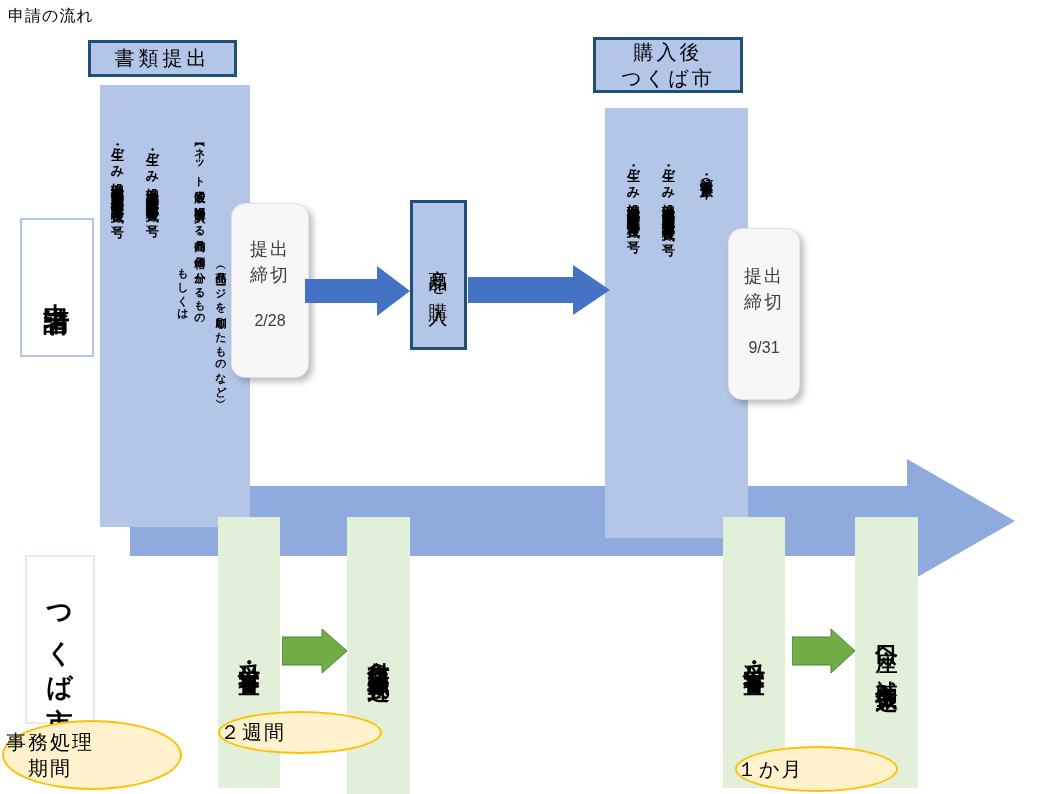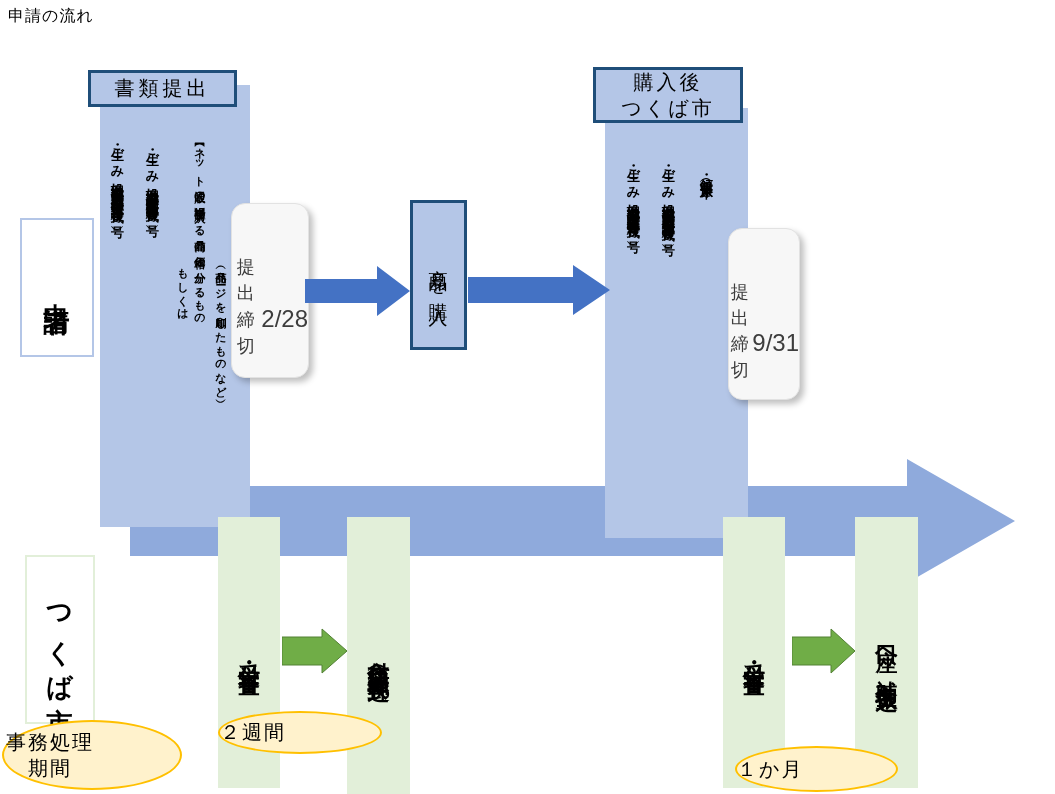--- a/index.html
+++ b/index.html
@@ -6,21 +6,21 @@
   #stage{
     position:relative;width:1055px;height:794px;overflow:hidden;background:#fff;
     font-family:"Liberation Sans","DejaVu Sans",sans-serif;color:#000;
   }
   .abs{position:absolute;}
   
   .page-title{left:8px;top:6px;font-size:16px;font-weight:normal;letter-spacing:1px;}
   
   .hdr{background:var(--doc-fill);border:3px solid var(--doc-border);
        display:flex;align-items:center;justify-content:center;
-       font-size:20px;letter-spacing:4px;text-align:center;margin-top:30px;}
+       font-size:20px;letter-spacing:4px;text-align:center;}
   .hdr1{left:88px;top:40px;width:143px;height:31px;}
   .hdr2{left:593px;top:37px;width:144px;height:50px;line-height:1.3;white-space:pre-line;letter-spacing:3px;}
   
   .docbox{background:var(--doc-fill);}
   .docbox1{left:100px;top:85px;width:150px;height:442px;}
   .docbox2{left:605px;top:108px;width:143px;height:430px;}
   
   .vcol{position:absolute;writing-mode:vertical-rl;font-weight:bold;line-height:1;}
   .fs13{font-size:13px;letter-spacing:1.5px;}
   .fs11{font-size:11px;letter-spacing:1.2px;}
@@ -33,25 +33,25 @@
   .s2c1{left:662px;top:158px;}
   .s2c2{left:627px;top:158px;}
   
   .lane{background:#fff;display:flex;align-items:center;justify-content:center;}
   .lane-applicant{left:20px;top:218px;width:70px;height:135px;border:2px solid var(--applicant-border);}
   .lane-city{left:25px;top:555px;width:66px;height:165px;border:2px solid var(--city-border);}
   .lane-label{writing-mode:vertical-rl;font-size:26px;font-weight:bold;letter-spacing:3px;line-height:1;}
   
   .deadline{background:#f7f7f7;border:1px solid #e2e2e2;border-radius:14px;
             box-shadow:4px 4px 6px rgba(0,0,0,0.25);
-            display:flex;flex-direction:row;align-items:center;color:#3d3d3d;}
+            display:flex;flex-direction:column;align-items:center;color:#3d3d3d;}
   .deadline1{left:231px;top:203px;width:78px;height:175px;padding-top:32px;box-sizing:border-box;}
   .deadline2{left:728px;top:228px;width:72px;height:172px;padding-top:34px;box-sizing:border-box;}
   .deadline-label{width:40px;font-size:18px;line-height:1.45;text-align:center;letter-spacing:2px;}
-  .deadline-date{font-size:24px;margin-top:24px;font-weight:500;}
+  .deadline-date{font-size:16px;margin-top:24px;font-weight:500;}
   
   .purchase{left:410px;top:200px;width:57px;height:150px;background:var(--doc-fill);
             border:3px solid var(--doc-border);box-sizing:border-box;
             display:flex;align-items:center;justify-content:center;}
   .purchase-label{writing-mode:vertical-rl;font-size:19px;letter-spacing:4px;line-height:1;}
   
   .step{background:var(--green-fill);display:flex;align-items:center;justify-content:center;}
   .step1{left:218px;top:517px;width:62px;height:271px;}
   .step2{left:347px;top:517px;width:63px;height:277px;}
   .step3{left:723px;top:517px;width:62px;height:271px;}

